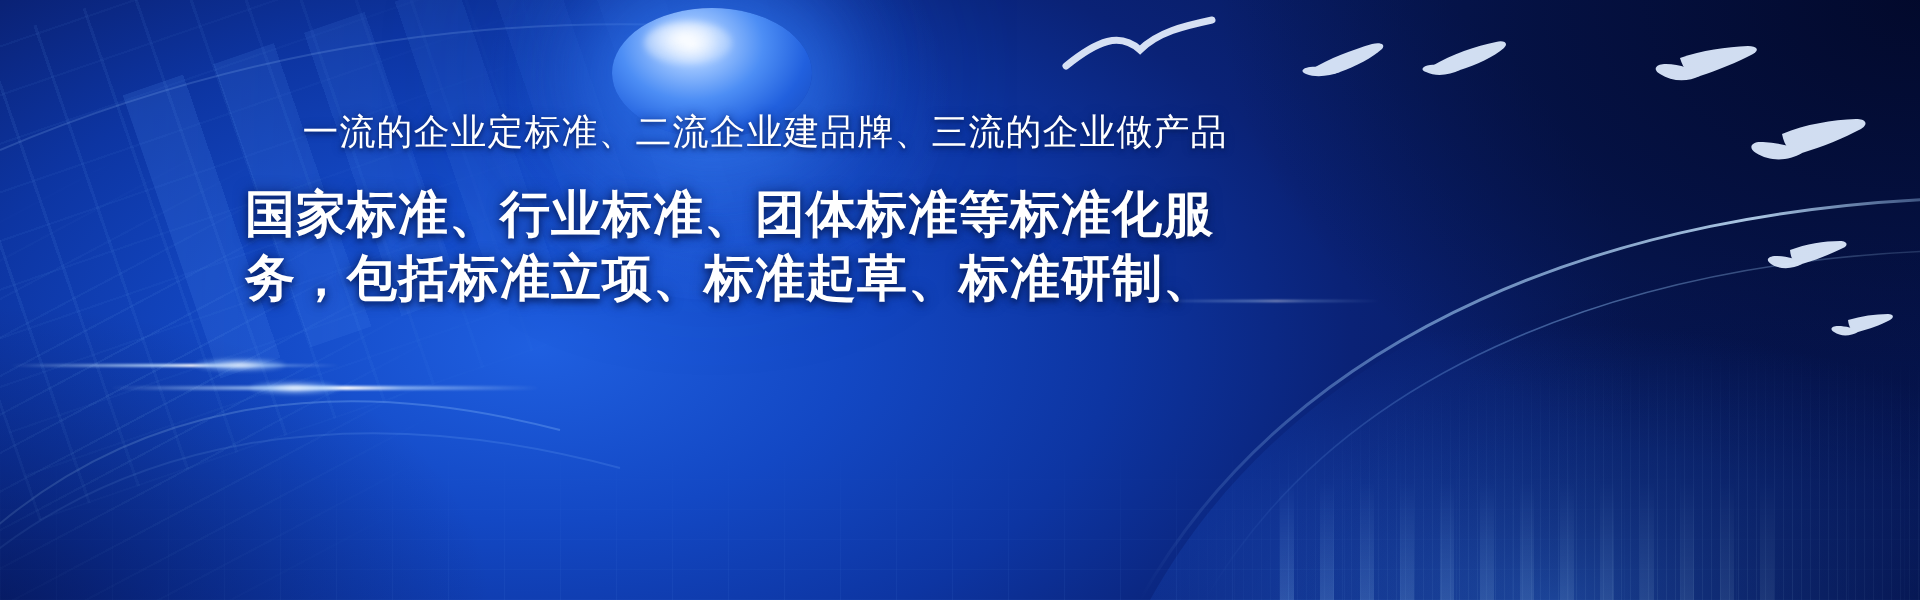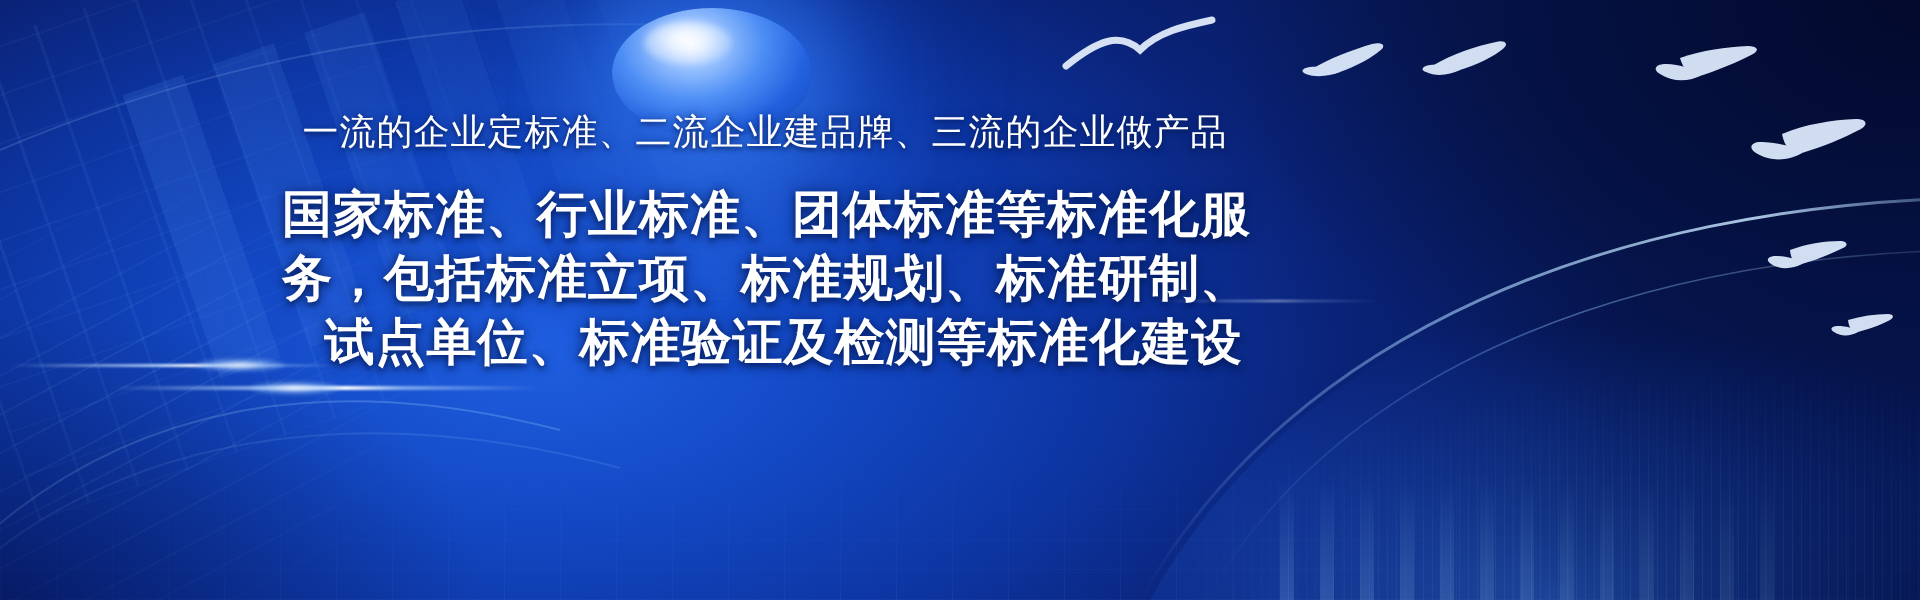--- a/index.html
+++ b/index.html
@@ -156,21 +156,21 @@
   }
   .body-block{
     margin-top:30px;
     width:1040px;
     font-size:50px;
     font-weight:700;
     line-height:1.28;
     letter-spacing:1px;
     text-shadow:0 0 14px rgba(8,35,110,.9), 0 3px 6px rgba(0,18,65,.75);
   }
-  .body-line{display:block;margin-left:37px;}
+  .body-line{display:block;}
   .body-line.l1{text-align:left;}
   .body-line.l2{text-align:left;}
   .body-line.l3{text-align:left;}
   .body-line.l4{text-align:center;}
 </style>
 </head>
 <body>
 
 <div id="banner">
 
@@ -252,18 +252,17 @@
         <path d="M1848,320 C1861,316 1875,314 1888,314 C1893,314 1895,317 1890,320 C1881,325 1869,329 1858,332 C1853,333 1849,329 1848,320 Z"></path>
         <path d="M1858,332 C1851,336 1841,337 1834,332 C1829,329 1832,326 1838,326 C1846,326 1854,328 1858,332 Z"></path>
       </g>
     </svg>
   </div>
 
   <div class="text-wrap">
     <div class="headline">一流的企业定标准、二流企业建品牌、三流的企业做产品</div>
     <div class="body-block">
       <span class="body-line l1">国家标准、行业标准、团体标准等标准化服</span>
-      <span class="body-line l2">务，包括标准立项、标准规划、标准研制、</span>
-      <span class="body-line l4">试点单位、标准验证及检测等标准化建设</span>
+      <span class="body-line l2">务，包括标准立项、标准起草、标准研制、</span>
     </div>
   </div>
 
 </div>
 
 </body></html>

